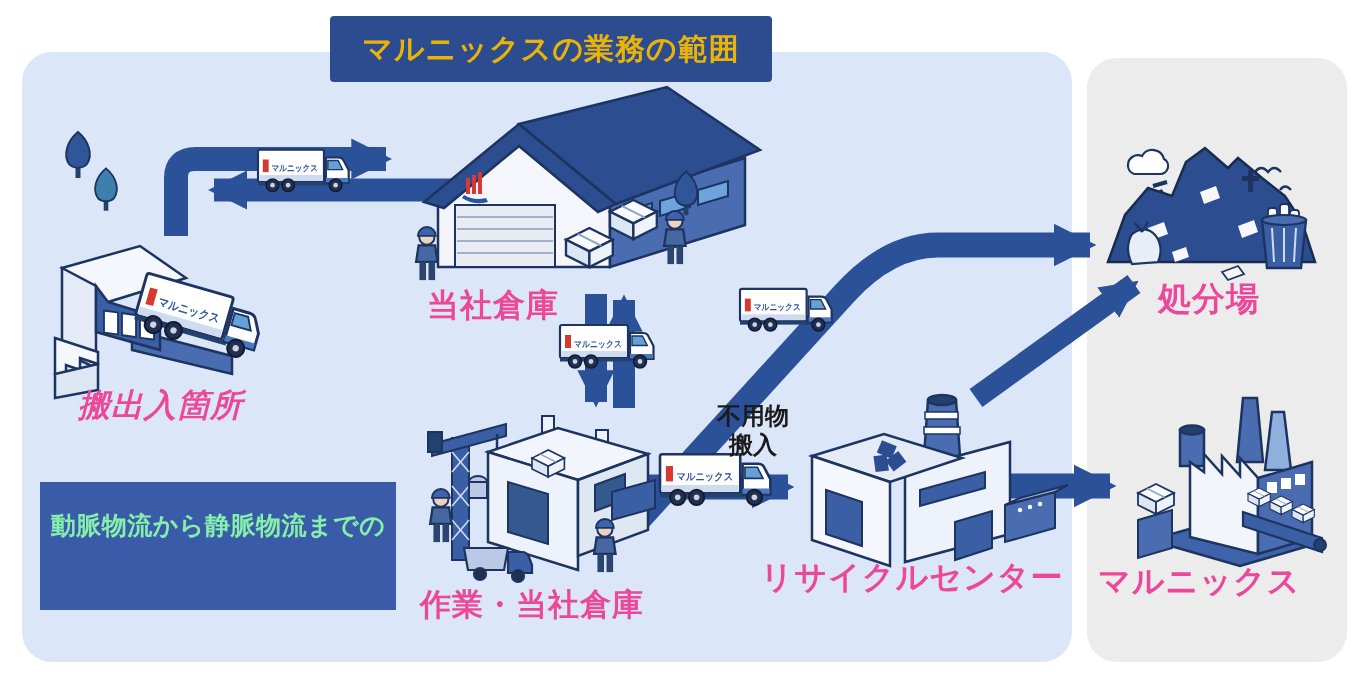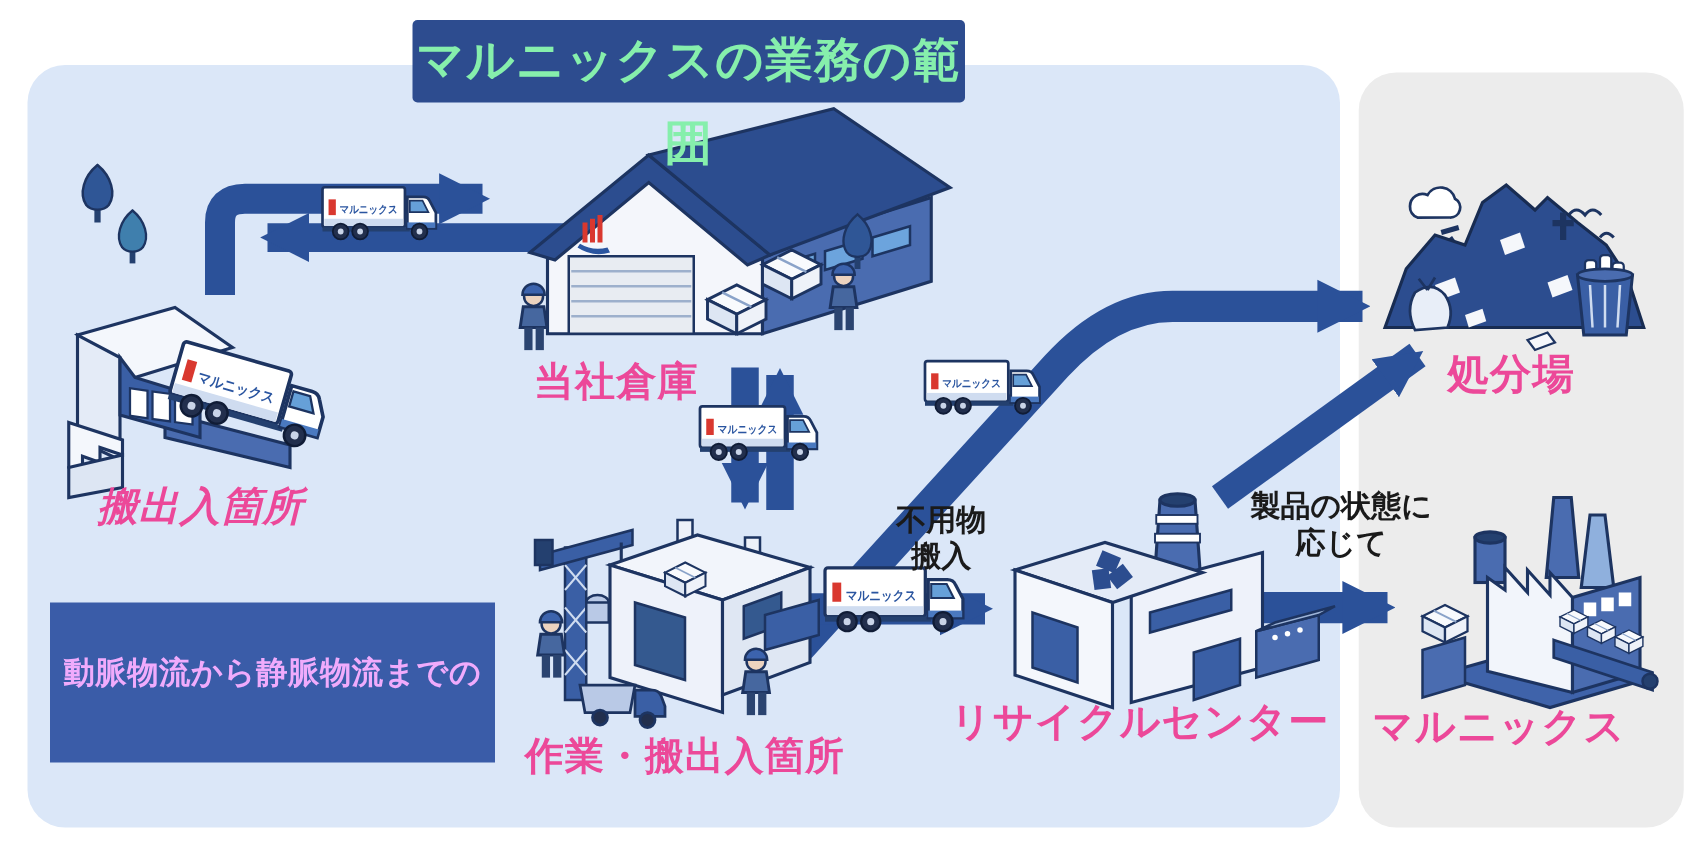--- a/index.html
+++ b/index.html
@@ -1,35 +1,35 @@
 <!DOCTYPE html>
 <html><head>
 <meta charset="utf-8">
 <style>
   * { margin:0; padding:0; box-sizing:border-box; }
   body { background:#ffffff; font-family:"Liberation Sans", sans-serif; }
   .stage { position:relative; width:1356px; height:678px; background:#ffffff; overflow:hidden; }
   .stage svg { position:absolute; left:0; top:0; }
   .title-banner {
     position:absolute; left:330px; top:16px; width:442px; height:66px;
-    background:#2d4c8f; color:#86efac; font-size:38px; font-weight:bold;
+    background:#2d4c8f; color:#eab308; font-size:30px; font-weight:bold;
     text-align:center; line-height:66px; border-radius:4px; letter-spacing:1px;
   }
   .note-box {
     position:absolute; left:40px; top:482px; width:356px; height:128px;
-    background:#3a5ca8; color:#f0abfc; font-size:25px; font-weight:bold;
-    text-align:center; padding-top:38px; line-height:37px; letter-spacing:0.5px;
+    background:#3a5ca8; color:#86efac; font-size:25px; font-weight:bold;
+    text-align:center; padding-top:25px; line-height:37px; letter-spacing:0.5px;
   }
   .node-label {
     position:absolute; color:#ec4899; font-weight:bold; white-space:nowrap;
     letter-spacing:1px;
   }
   .annot {
     position:absolute; color:#1a1a1a; font-weight:bold; text-align:center;
-    font-size:24px; line-height:29px; white-space:nowrap; transform:translateX(-50%);
+    font-size:24px; line-height:29px; white-space:nowrap; transform:translateX(-50%);font-family:Liberation Serif, serif;
   }
   .center { transform:translateX(-50%); }
 </style>
 </head>
 <body>
 
 <div class="stage">
 
 <svg width="1356" height="678" viewBox="0 0 1356 678">
   <defs>
@@ -258,27 +258,23 @@
 </svg>
 
 <div class="title-banner">マルニックスの業務の範囲</div>
 
 <div class="note-box">
   <div>動脈物流から静脈物流までの</div>
 </div>
 
 <div class="node-label" style="left:78px; top:384px; font-size:32px;font-style:italic;">搬出入箇所</div>
 <div class="node-label" style="left:427px; top:284px; font-size:32px;">当社倉庫</div>
-<div class="node-label" style="left:420px; top:584px; font-size:31px;">作業・搬出入箇所</div>
+<div class="node-label" style="left:420px; top:584px; font-size:31px;">作業・当社倉庫</div>
 <div class="node-label center" style="left:912px; top:556px; font-size:32px;">リサイクルセンター</div>
 <div class="node-label" style="left:1158px; top:277px; font-size:33px;">処分場</div>
 <div class="node-label" style="left:1098px; top:560px; font-size:32px;">マルニックス</div>
 
 <div class="annot" style="left:753px; top:402px;">
   <div>不用物</div>
   <div>搬入</div>
 </div>
-<div class="annot" style="left:1073px; top:391px;">
-  <div>製品の状態に</div>
-  <div>応じて</div>
+
 </div>
 
-</div>
-
 </body></html>

